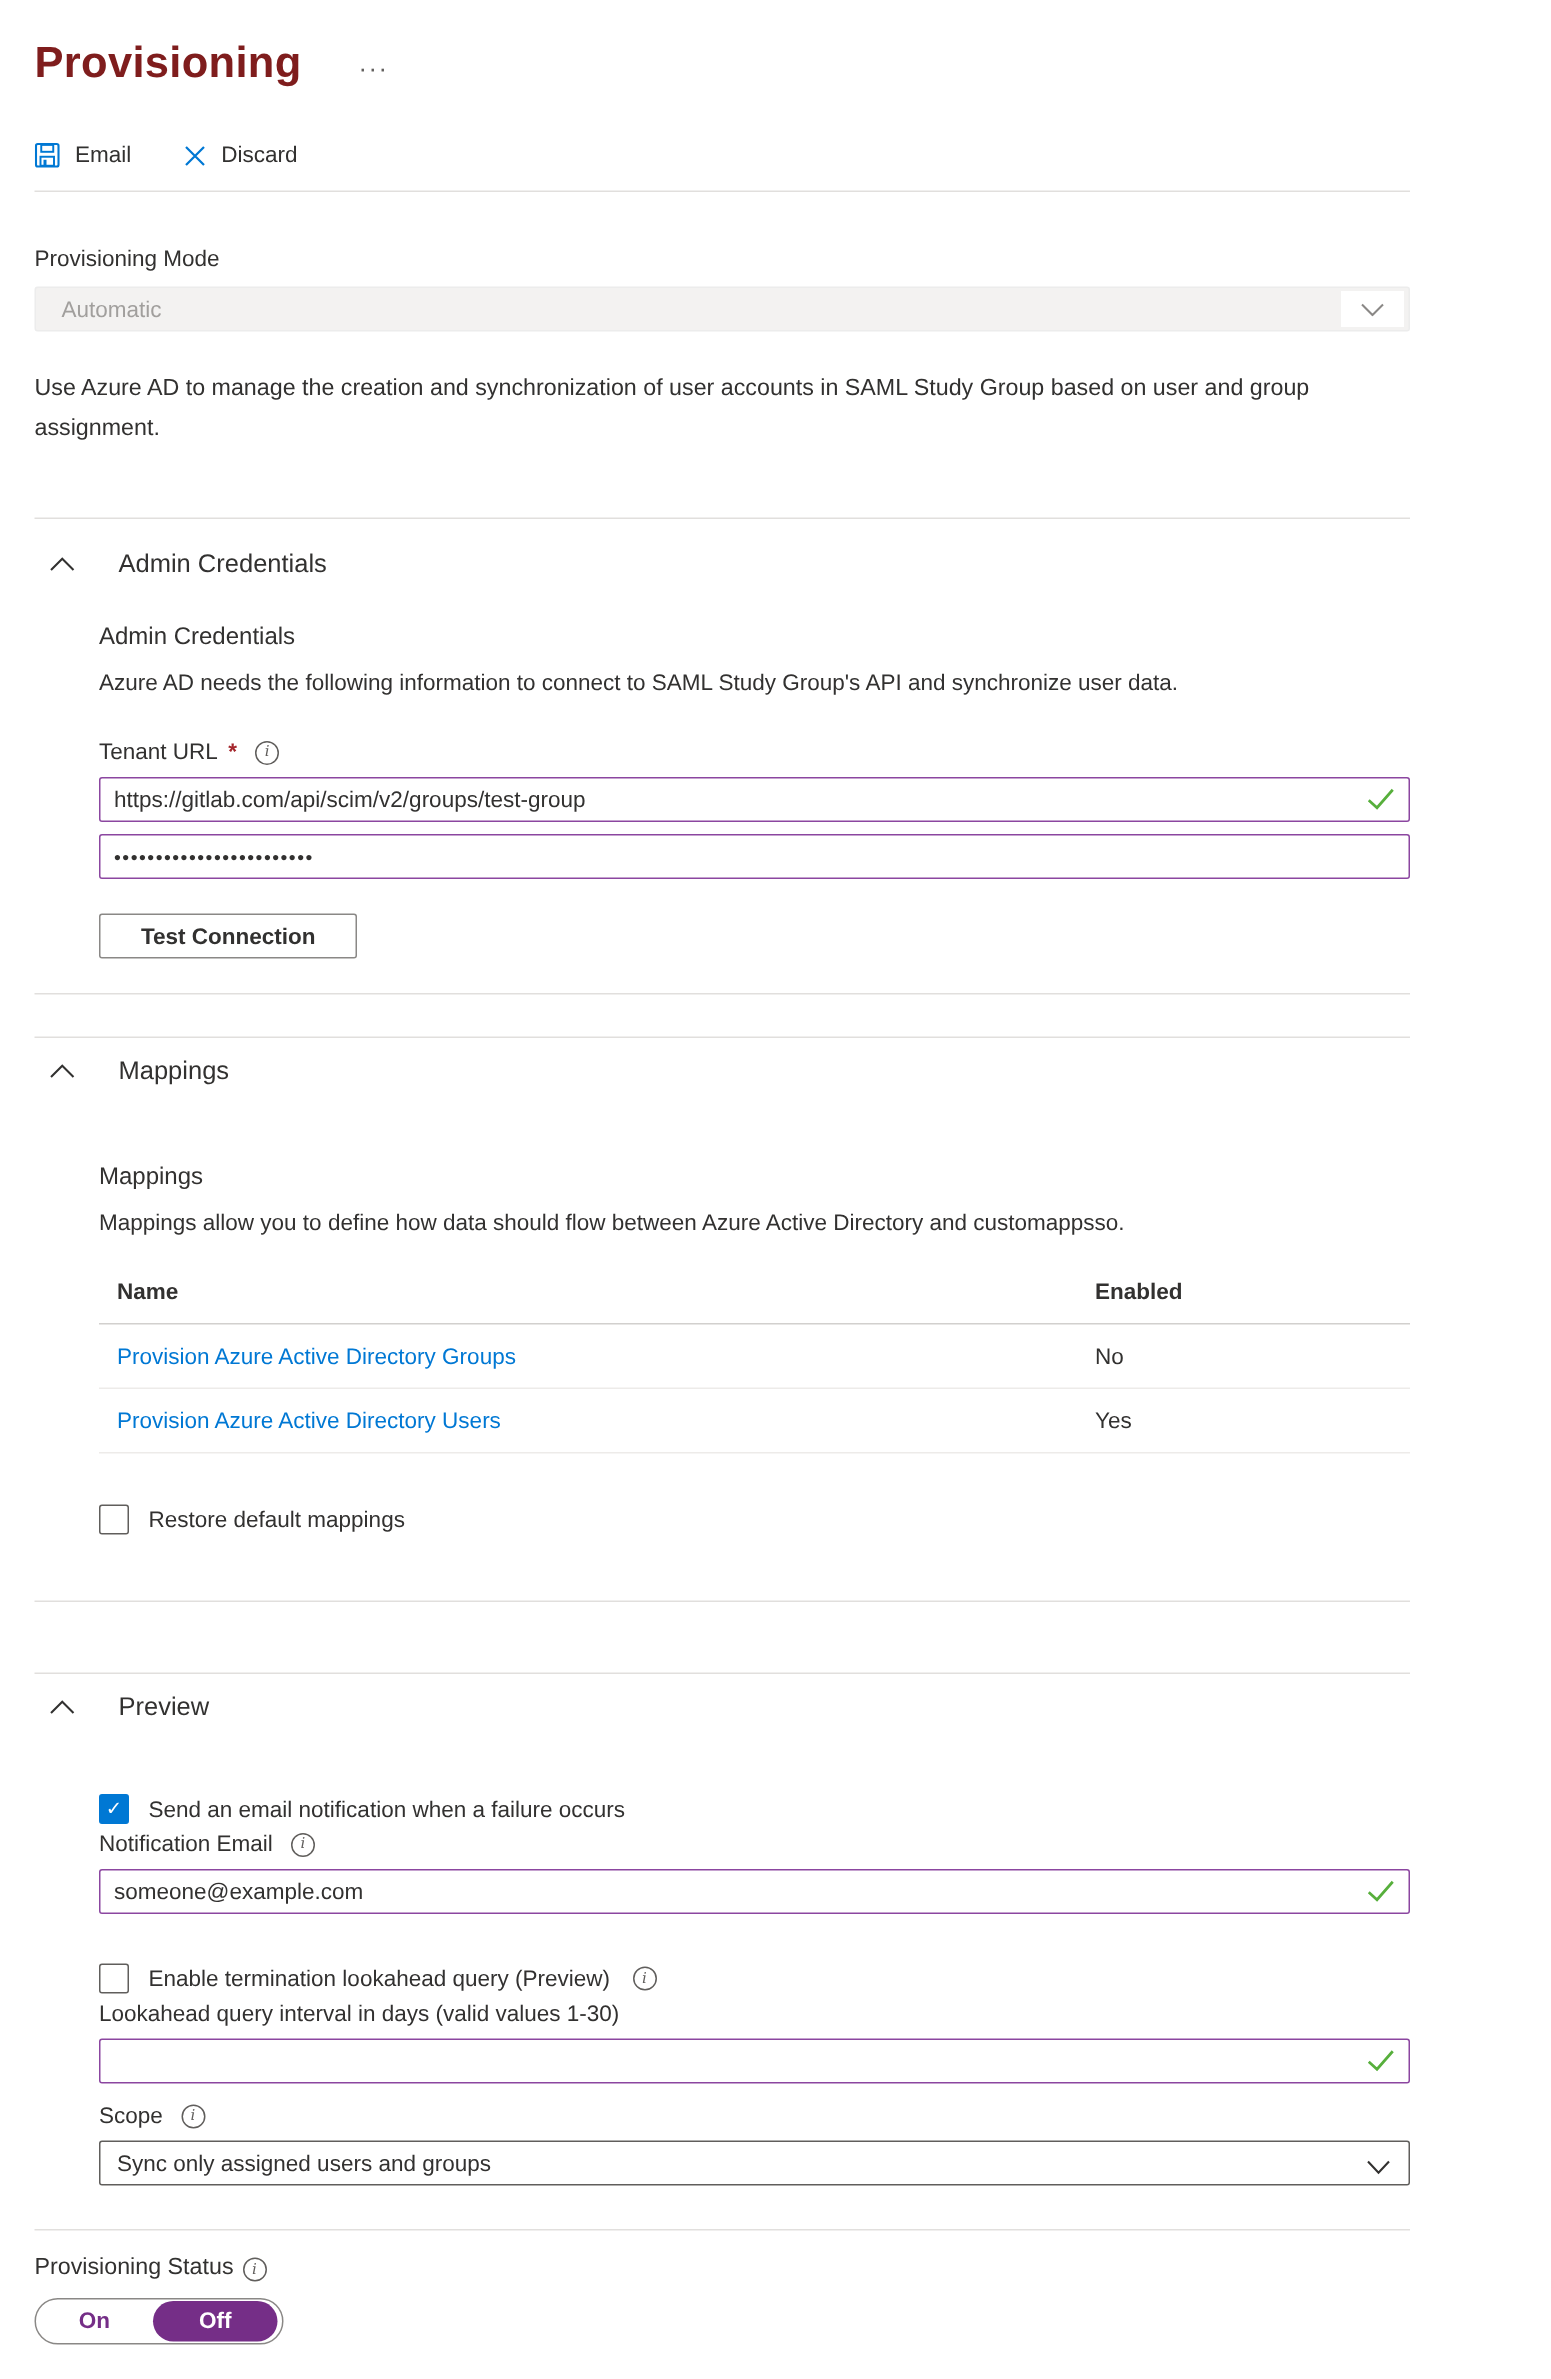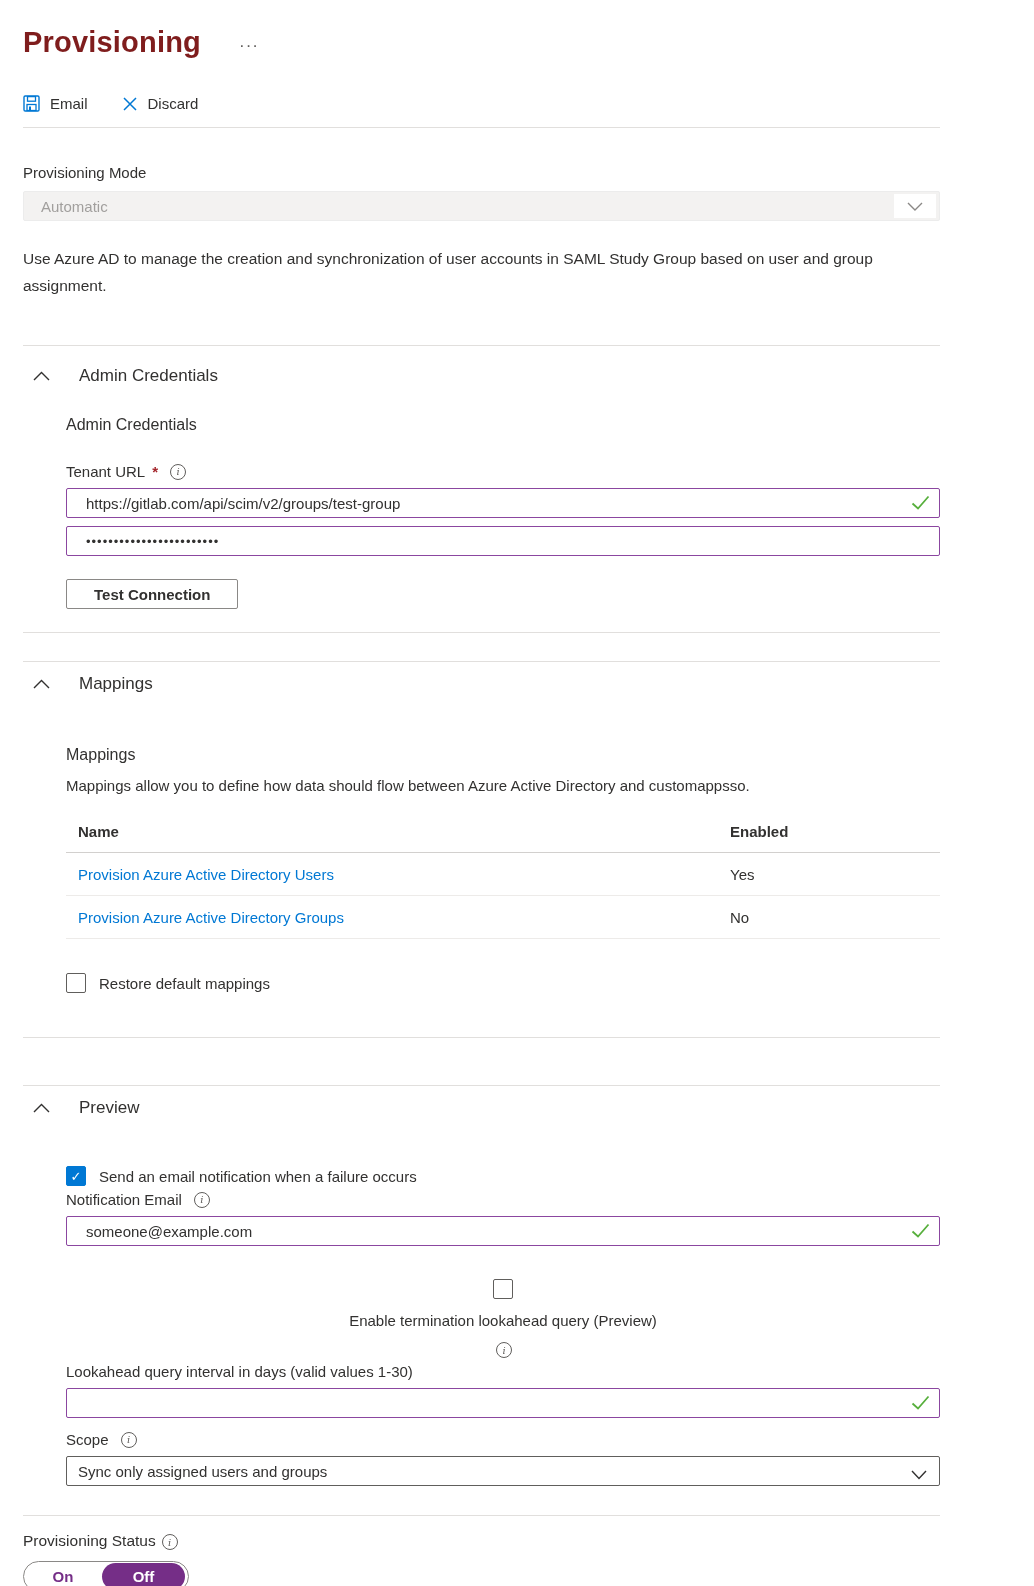--- a/index.html
+++ b/index.html
@@ -56,21 +56,21 @@
   .sub-heading{font-size:16px;margin-top:26px;}
   .sub-desc{font-size:15px;margin-top:13px;}
 
   .label-row{display:flex;align-items:center;gap:6px;font-size:15px;margin-top:29px;}
   .req{color:#a4262c;font-weight:700;margin-left:1px;}
   .info-icon{display:inline-flex;align-items:center;justify-content:center;width:16px;height:16px;
     border:1px solid var(--text-secondary);border-radius:50%;color:var(--text-secondary);
     font-size:10px;font-family:"DejaVu Serif",serif;font-style:italic;margin-left:6px;flex:none;}
   .input-wrap{position:relative;margin-top:8px;}
   .input-wrap input{width:100%;height:30px;border:1px solid var(--input-purple);border-radius:2px;
-    padding:0 34px 0 19px;font-family:inherit;font-size:15px;color:var(--text-primary);outline:none;background:#fff;}
+    padding:0 34px 0 9px;font-family:inherit;font-size:15px;color:var(--text-primary);outline:none;background:#fff;}
   .valid-check{position:absolute;right:10px;top:7px;}
 
   .secondary-btn{margin-top:23px;height:30px;padding:0 27px;background:#fff;
     border:1px solid #8a8886;border-radius:2px;font-family:inherit;font-size:15px;
     font-weight:700;color:var(--text-primary);cursor:pointer;}
 
   
   .map-table{margin-top:16px;font-size:15px;}
   .t-row{display:flex;align-items:center;height:43px;border-bottom:1px solid var(--table-line);}
   .t-name{width:664px;padding-left:12px;}
@@ -153,20 +153,21 @@
       <span>
         <svg width="17" height="10" viewBox="0 0 17 10">
             <path d="M1 9 L8.5 1.5 L16 9" stroke="#323130" stroke-width="1.4" fill="none"></path>
           </svg>
       </span>
       <span>Admin Credentials</span>
     </div>
 
     <div class="section-body">
       <div class="sub-heading">Admin Credentials</div>
+      <p class="sub-desc">Azure AD needs the following information to connect to SAML Study Group's API and synchronize user data.</p>
 
       <div class="label-row">
         <span>Tenant URL</span>
         <span class="req">*</span>
         <span class="info-icon">i</span>
       </div>
       <div class="input-wrap">
         <input type="text" value="https://gitlab.com/api/scim/v2/groups/test-group" style="">
         <span class="valid-check">
           <svg width="19" height="15" viewBox="0 0 19 15">
@@ -197,26 +198,26 @@
     <div class="section-body">
       <div class="sub-heading" style="margin-top:48px;">Mappings</div>
       <p class="sub-desc">Mappings allow you to define how data should flow between Azure Active Directory and customappsso.</p>
 
       <div class="map-table">
         <div class="t-row t-head">
           <div class="t-name">Name</div>
           <div class="t-enabled">Enabled</div>
         </div>
         <div class="t-row">
+          <div class="t-name"><a class="map-link">Provision Azure Active Directory Groups</a></div>
+          <div class="t-enabled">No</div>
+        </div>
+        <div class="t-row">
           <div class="t-name"><a class="map-link">Provision Azure Active Directory Users</a></div>
           <div class="t-enabled">Yes</div>
-        </div>
-        <div class="t-row">
-          <div class="t-name"><a class="map-link">Provision Azure Active Directory Groups</a></div>
-          <div class="t-enabled">No</div>
         </div>
       </div>
 
       <div class="check-row" style="margin-top:34px;">
         <span class="checkbox"></span>
         <span class="check-label">Restore default mappings</span>
       </div>
     </div>
 
     <hr class="divider" style="margin-top:44px;">
@@ -243,21 +244,21 @@
       </div>
       <div class="input-wrap">
         <input type="text" value="someone@example.com" style="">
         <span class="valid-check">
           <svg width="19" height="15" viewBox="0 0 19 15">
               <path d="M1.5 8.5 L7 13.5 L17.5 1.5" stroke="#57af3c" stroke-width="1.8" fill="none"></path>
             </svg>
         </span>
       </div>
 
-      <div class="check-row" style="margin-top:33px;flex-direction:column;">
+      <div class="check-row" style="margin-top:33px;">
         <span class="checkbox"></span>
         <span class="check-label">Enable termination lookahead query (Preview)</span>
         <span class="info-icon" style="margin-left:2px;">i</span>
       </div>
 
       <div class="label-row" style="margin-top:5px;">
         <span>Lookahead query interval in days (valid values 1-30)</span>
       </div>
       <div class="input-wrap">
         <input type="text" value="" style="">

